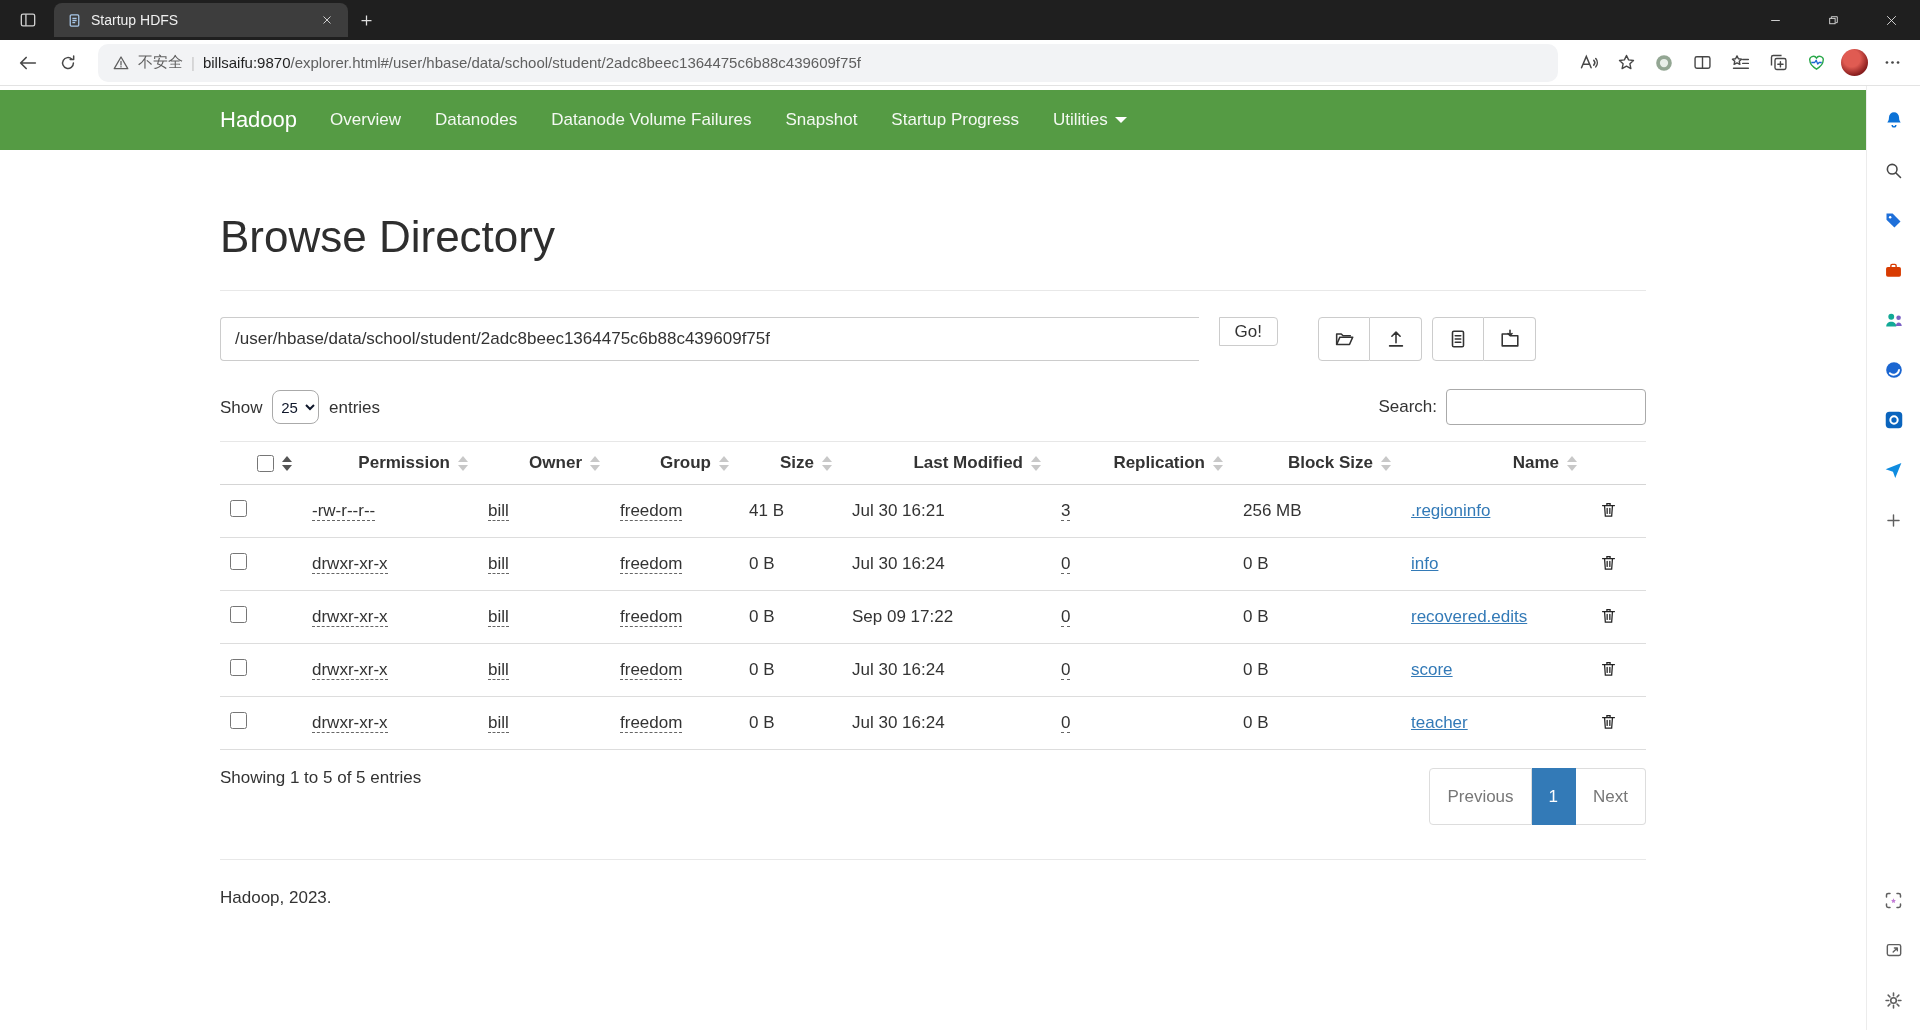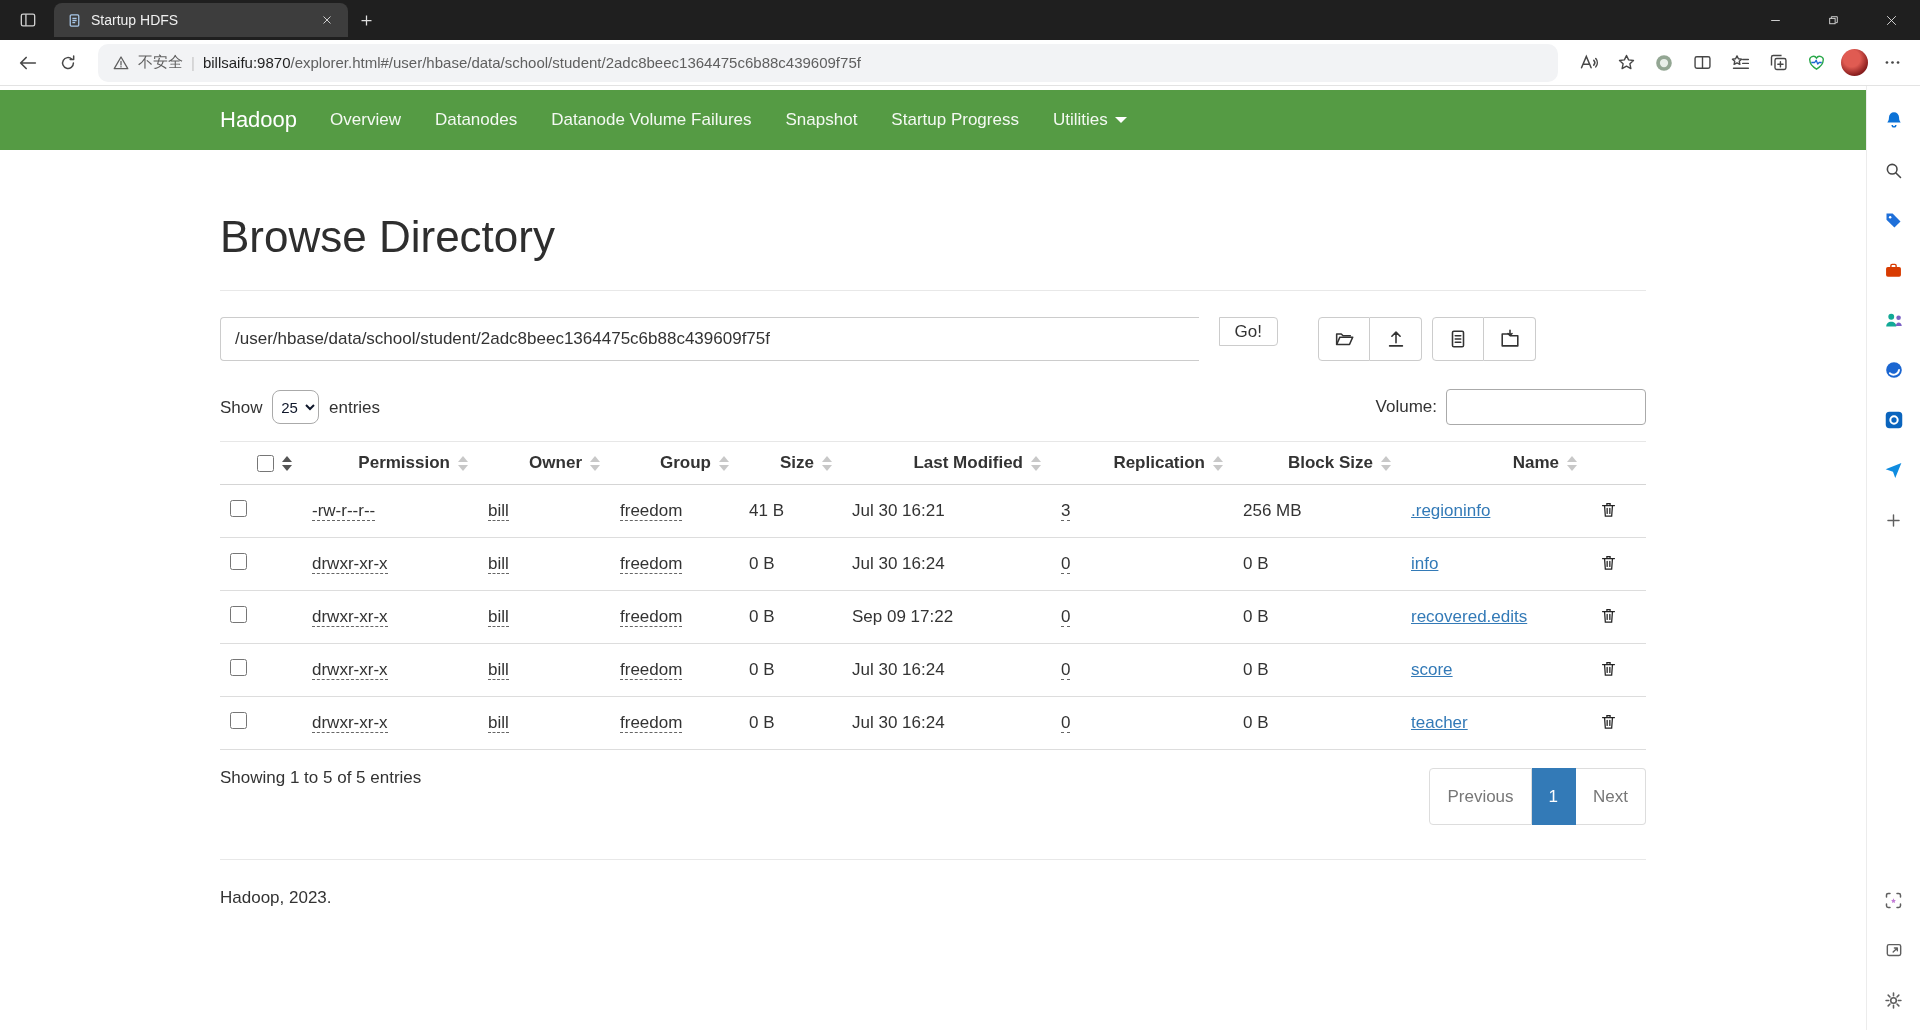--- a/index.html
+++ b/index.html
@@ -295,21 +295,21 @@
 
       <div class="controls-row">
         <div>
           <span>Show</span>
           <select class="page-size-select">
             <option selected="">25</option>
           </select>
           <span>entries</span>
         </div>
         <div class="search-wrap">
-          <span>Volume:</span>
+          <span>Search:</span>
           <input class="search-input" type="text" style="">
         </div>
       </div>
 
       <table class="files">
         <colgroup>
           <col style="width:82px">
             <col style="width:176px">
             <col style="width:132px">
             <col style="width:129px">

